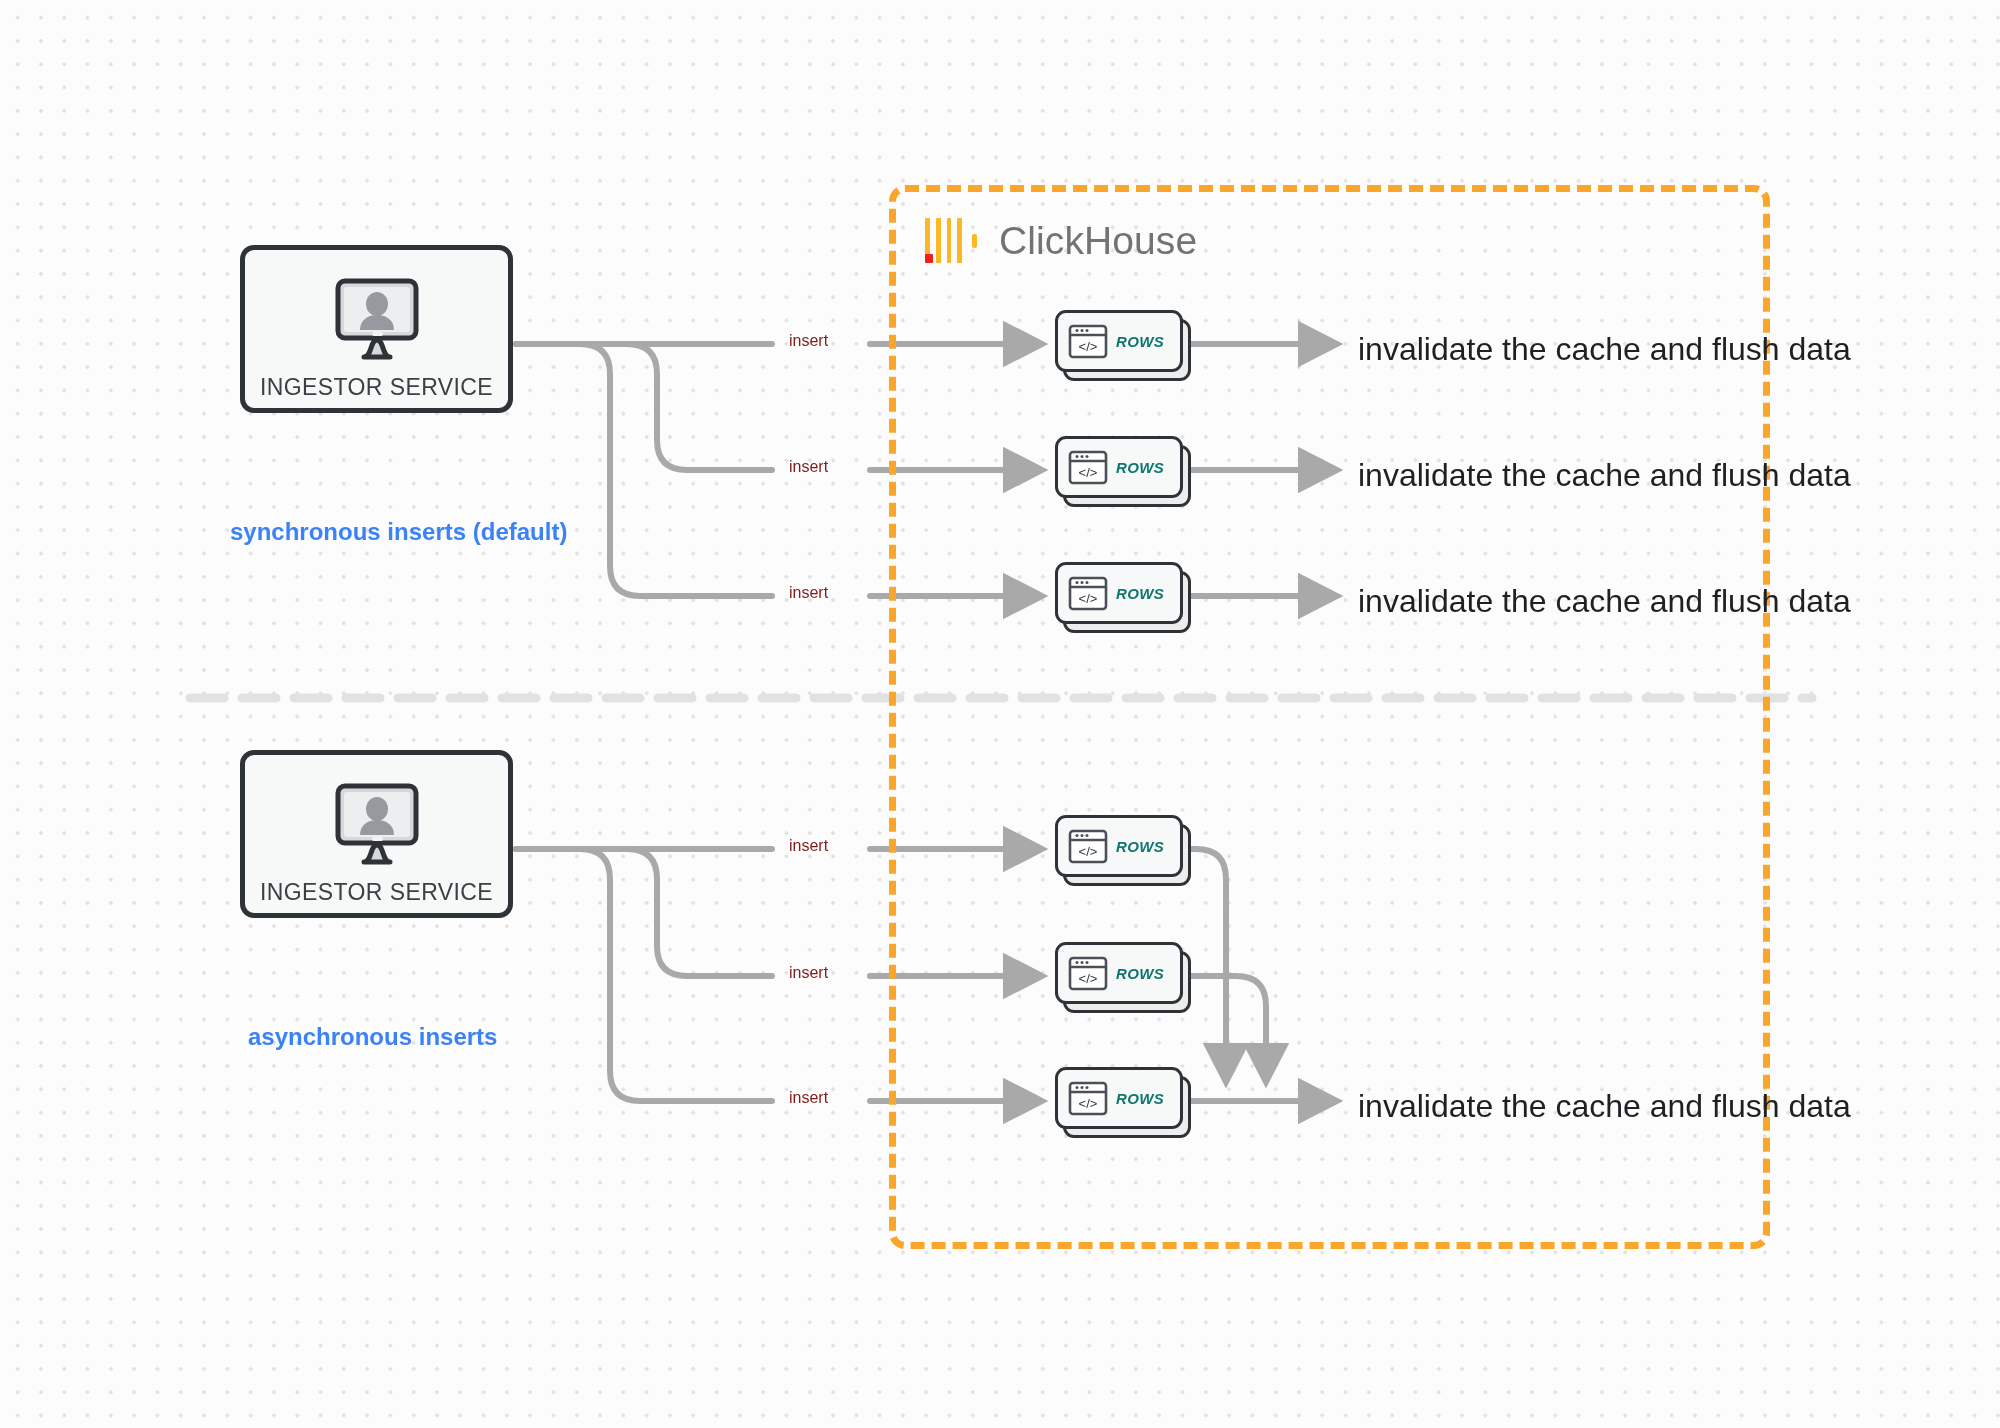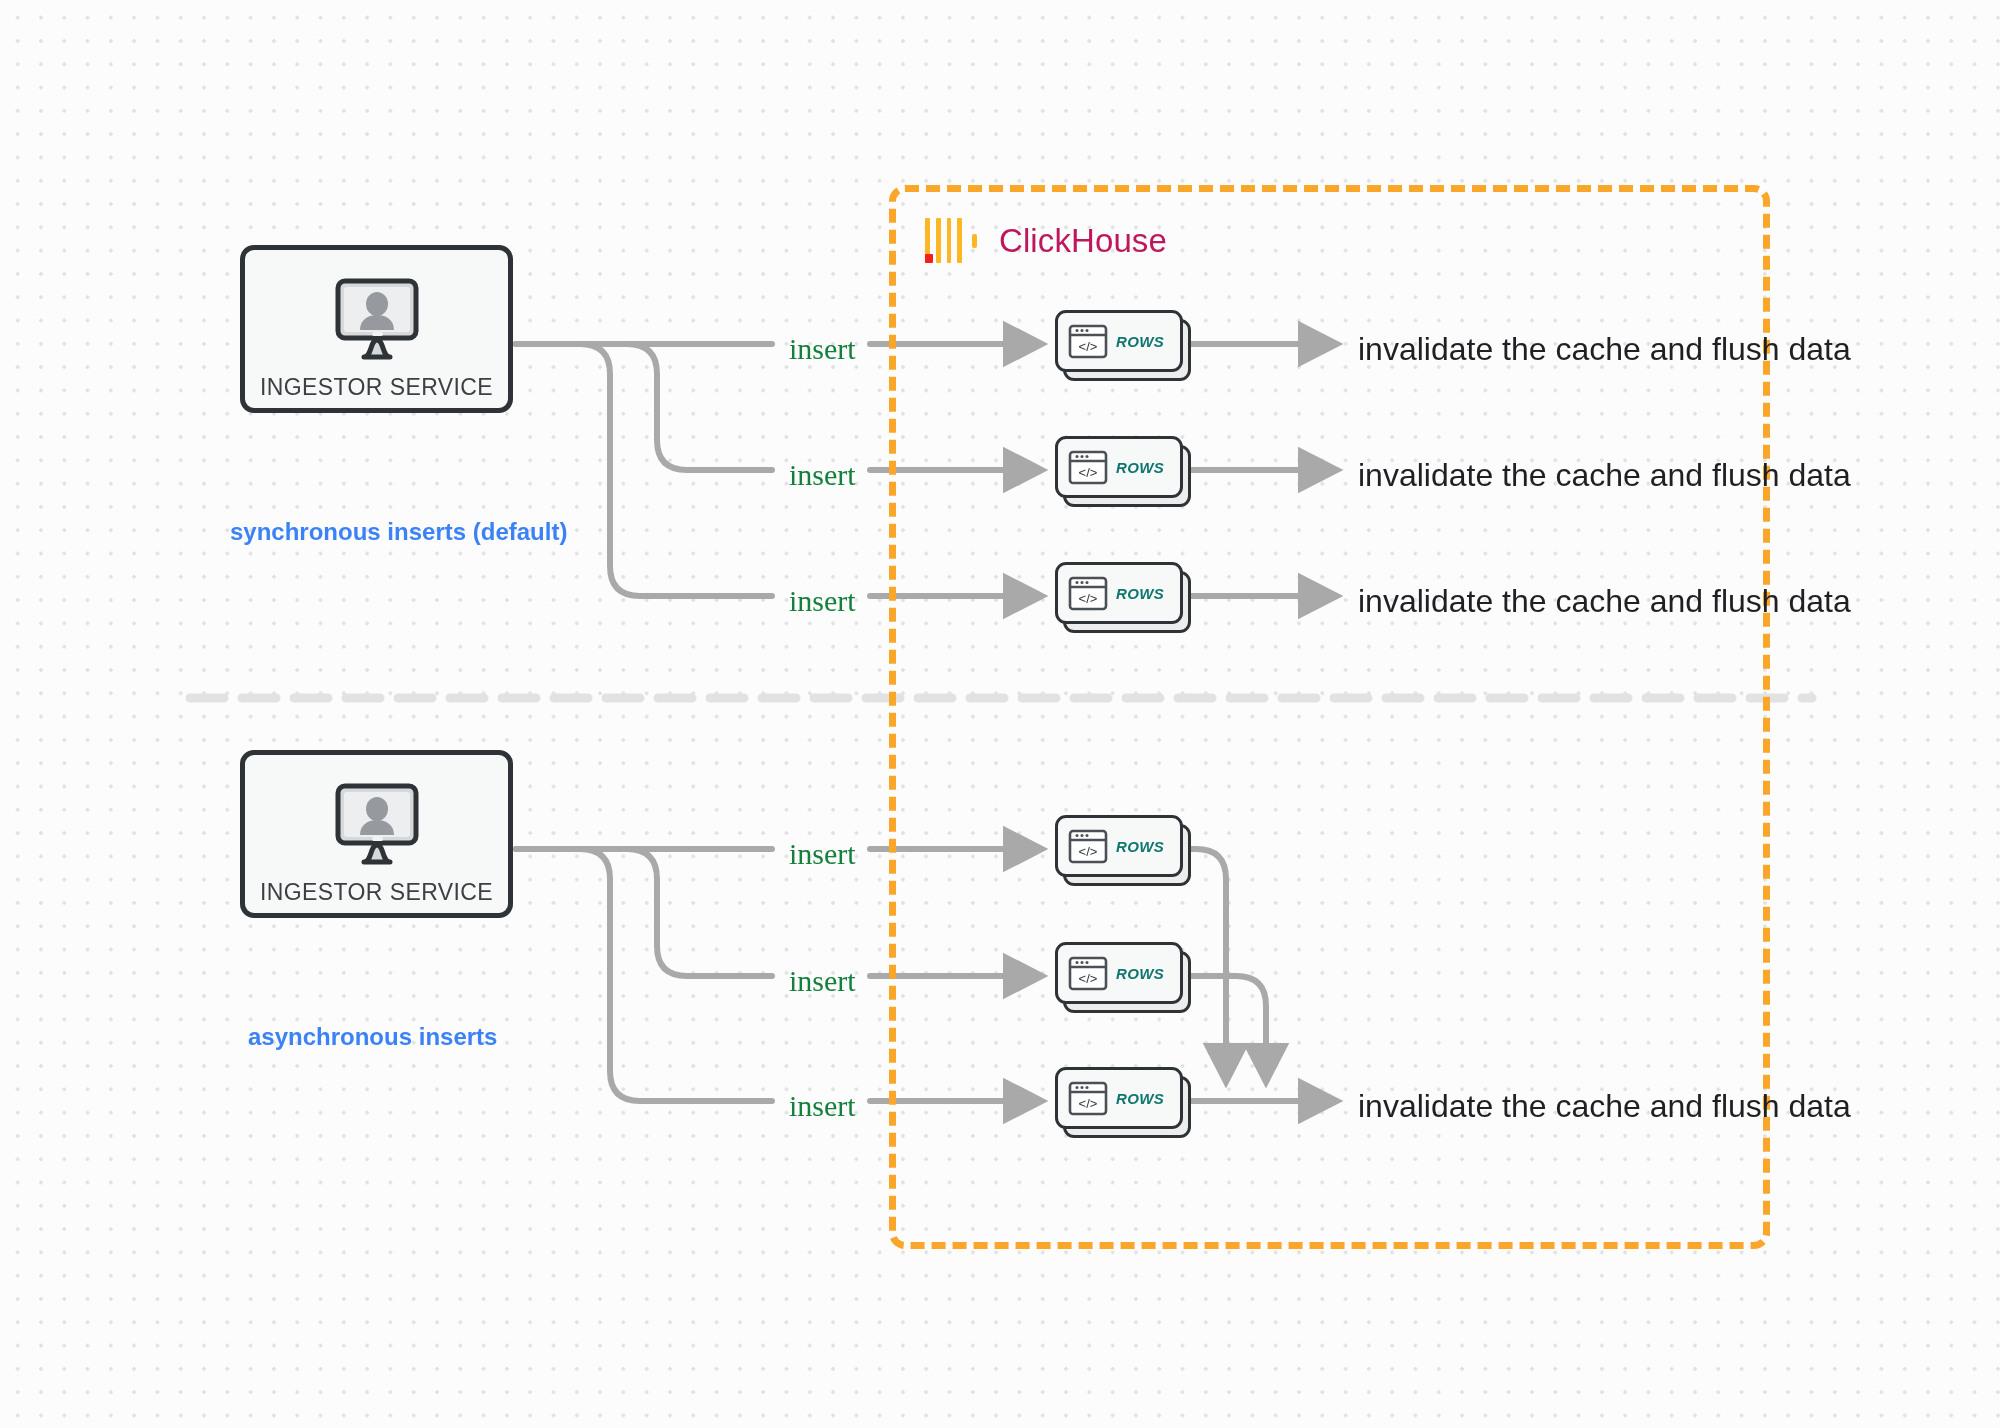--- a/index.html
+++ b/index.html
@@ -83,22 +83,22 @@
   }
   .ch-logo .stub {
     width: 8px;
     height: 14px;
     background: #fbb724;
     border-radius: 2px;
     align-self: center;
     margin-left: 4px;
   }
   .ch-name {
-    font-size: 33px;
-    color: #be185d;
+    font-size: 39px;
+    color: #737373;
     letter-spacing: 0.1px;
     white-space: nowrap;
   }
 
   
   .service-box {
     position: absolute;
     width: 273px;
     height: 168px;
     background: #f7f8f8;
@@ -166,24 +166,23 @@
     font-size: 15px;
     font-style: italic;
     font-weight: bold;
     color: #0f766e;
     letter-spacing: 0.4px;
   }
 
   
   .edge-label {
     position: absolute;
-    font-size: 30px;
-    color: #15803d;
-    white-space: nowrap;
-    font-family: Liberation Serif, serif;
+    font-size: 16px;
+    color: #7f1d1d;
+    white-space: nowrap;
   }
   .out-label {
     position: absolute;
     font-size: 32px;
     color: #1e2023;
     white-space: nowrap;
   }
 </style>
 </head>
 <body>

